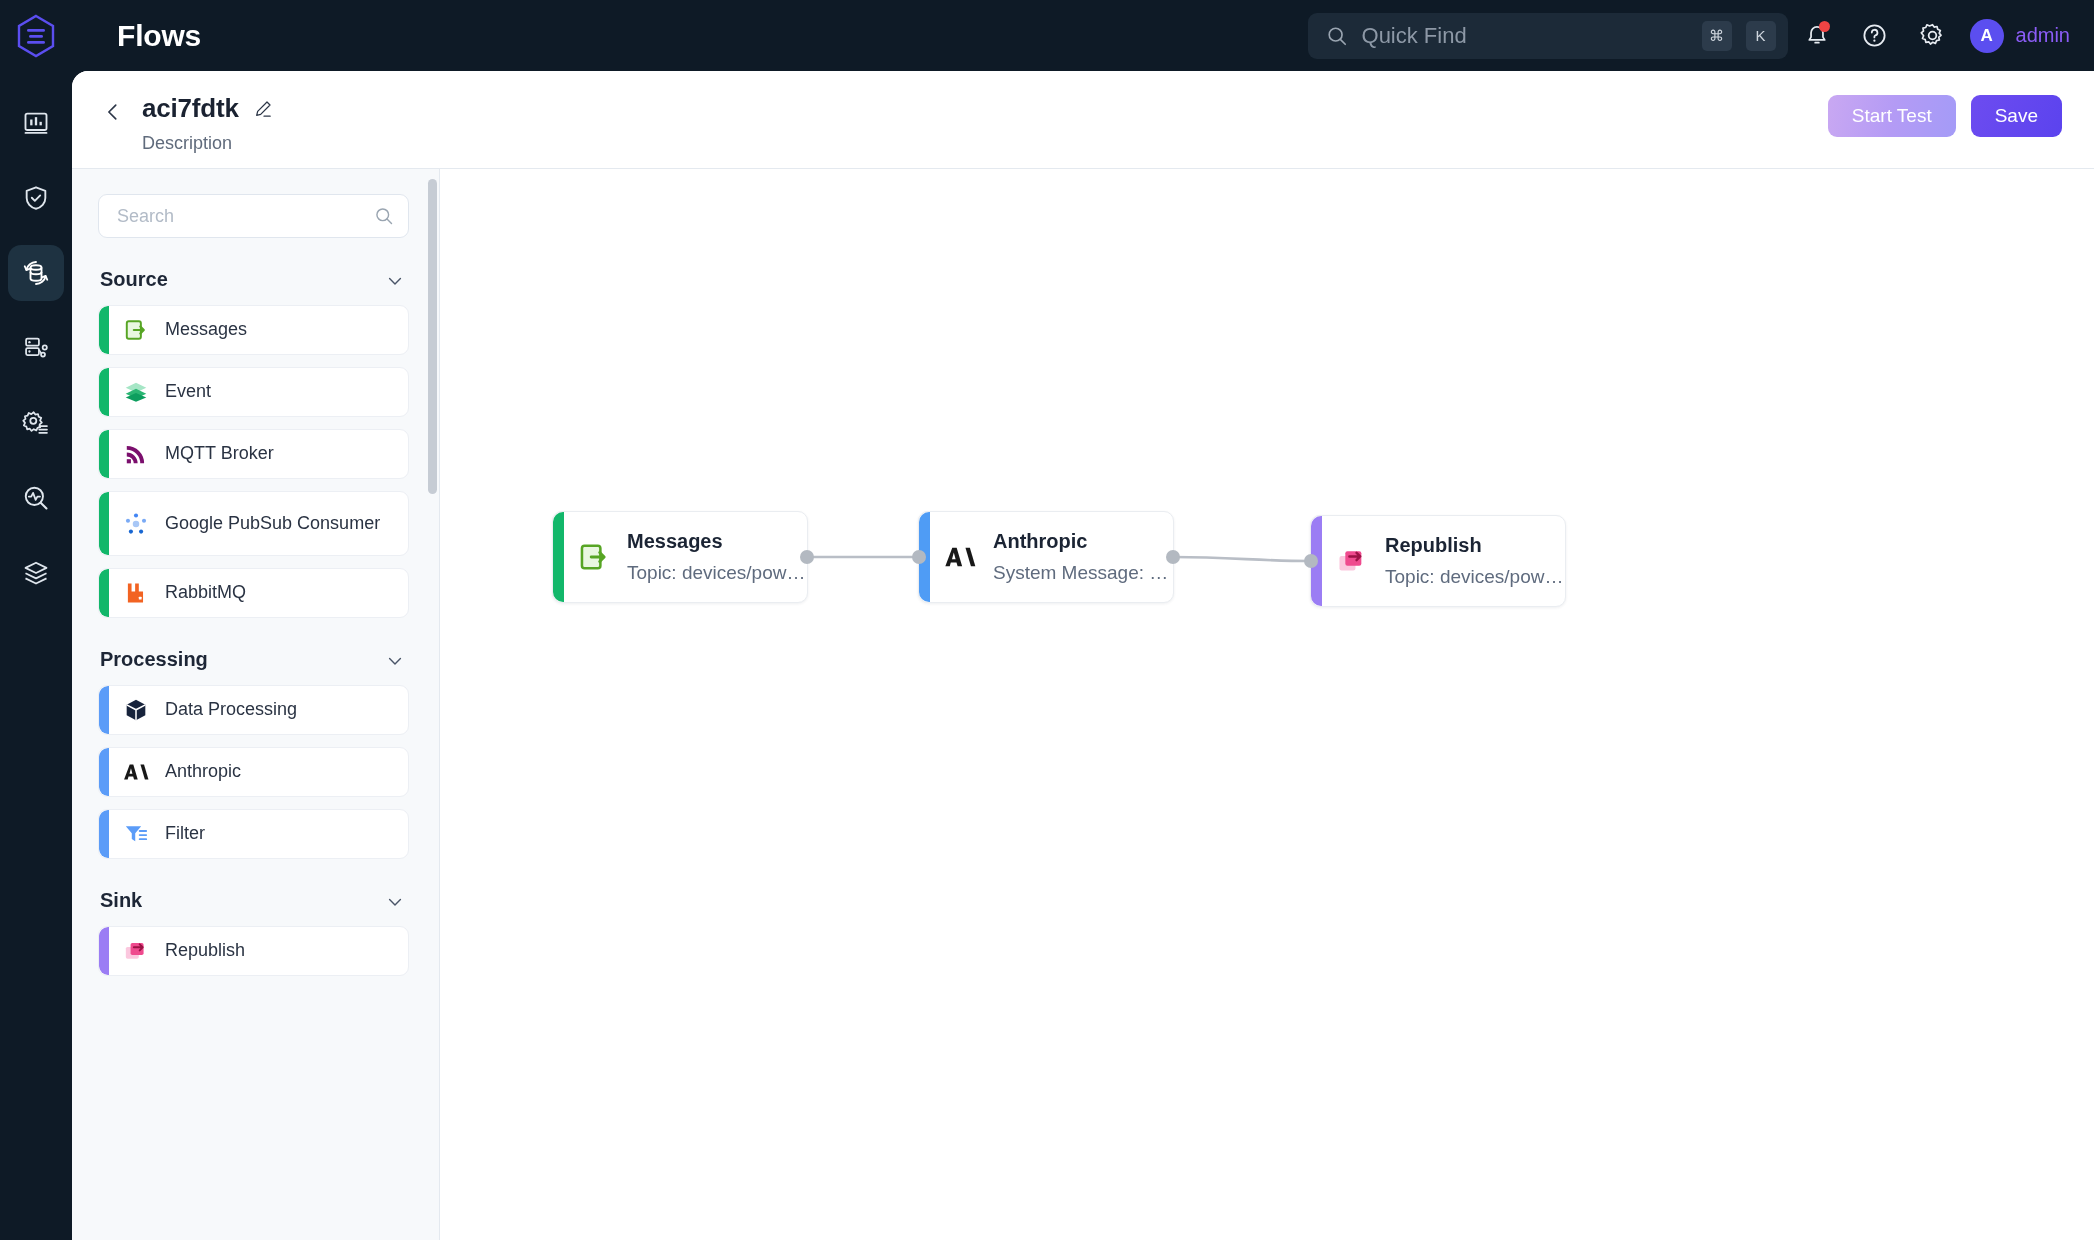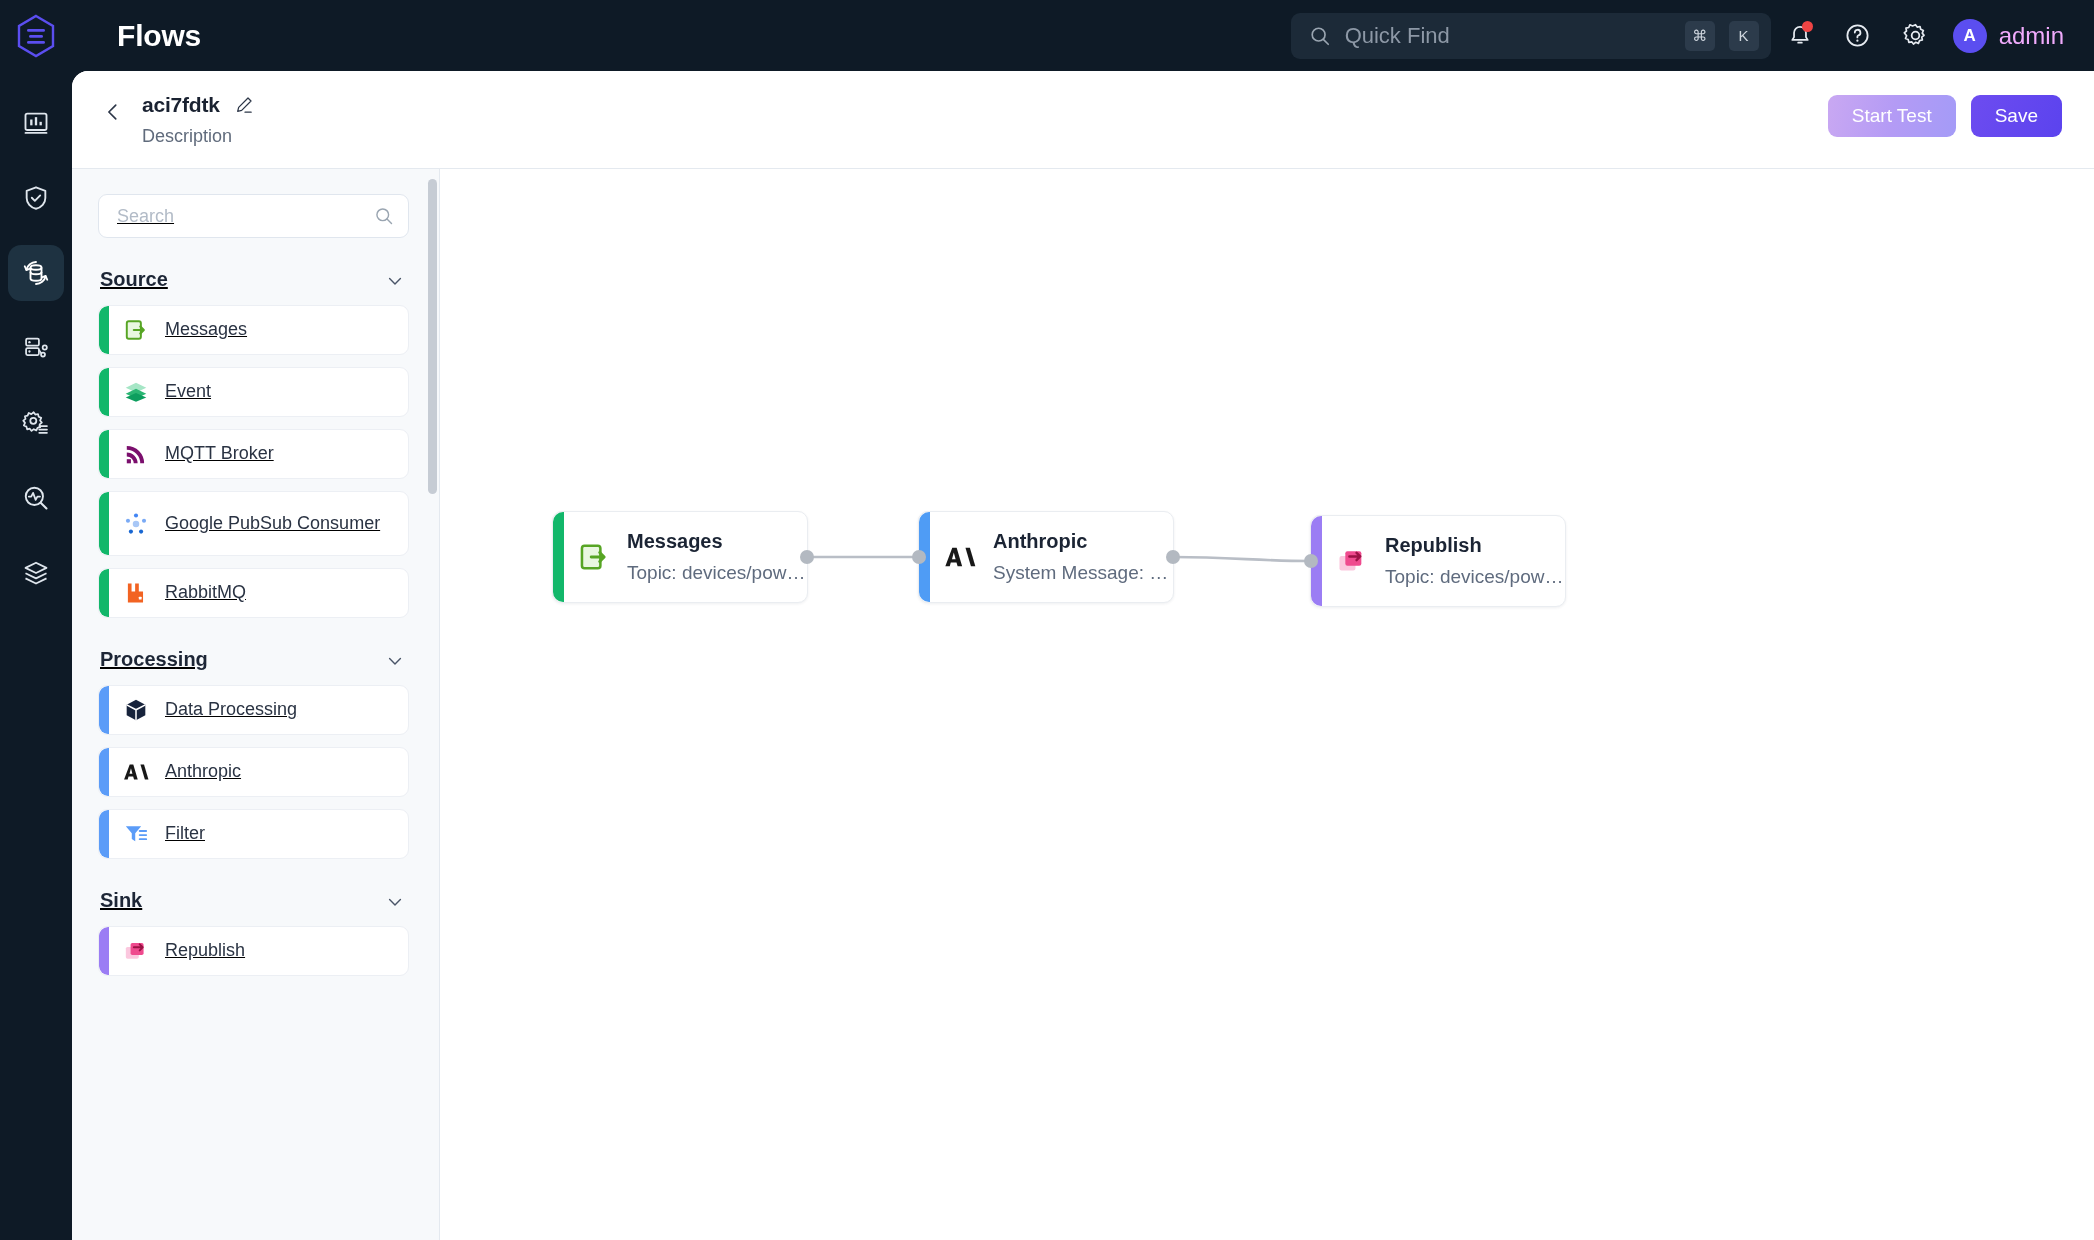--- a/index.html
+++ b/index.html
@@ -88,21 +88,21 @@
   }
   .avatar {
     width: 34px; height: 34px;
     border-radius: 50%;
     background: #5b4ef0;
     color: #fff;
     display: flex; align-items: center; justify-content: center;
     font-size: 17px; font-weight: 600;
     margin-left: 8px; margin-right: 12px;
   }
-  .username { color: #f0abfc; font-size: 24px; margin-right: 6px; }
+  .username { color: #8b5cf6; font-size: 20px; }
 
   
   .body-row { flex: 1; display: flex; min-height: 0; }
 
   .railbar {
     width: 72px;
     background: #0e1a26;
     flex: 0 0 72px;
     padding-top: 24px;
     display: flex;
@@ -139,21 +139,21 @@
     background: #fff;
   }
   .back-chevron {
     width: 30px; height: 30px;
     display: flex; align-items: center; justify-content: center;
     cursor: pointer; margin-top: 4px;
   }
   .title-block { margin-left: 14px; }
   .title-row { display: flex; align-items: center; gap: 14px; }
   .flow-name {
-    font-size: 21px; font-weight: 700; color: #1a2231;
+    font-size: 26px; font-weight: 700; color: #1a2231;
     letter-spacing: -0.2px;
   }
   .edit-icon { cursor: pointer; display: flex; align-items: center; }
   .flow-desc { font-size: 18px; color: #606b7c; margin-top: 9px; }
   .hdr-actions { margin-left: auto; display: flex; gap: 15px; margin-top: 2px; }
   .btn {
     height: 42px;
     border-radius: 9px;
     border: none;
     color: #fff;
@@ -175,21 +175,20 @@
     background: #f7f9fb;
     border-top: 1px solid #e4e9ef;
     border-right: 1px solid #e4e9ef;
     position: relative;
     overflow: hidden;
     padding: 0;
   }
   .library-inner {
     padding: 25px 30px 0 26px;
     height: 100%;
-    text-decoration: underline;
   }
   .search-box {
     height: 44px;
     background: #fff;
     border: 1px solid #e0e6ee;
     border-radius: 9px;
     display: flex; align-items: center;
     padding: 0 14px 0 18px;
   }
   .search-box input {

